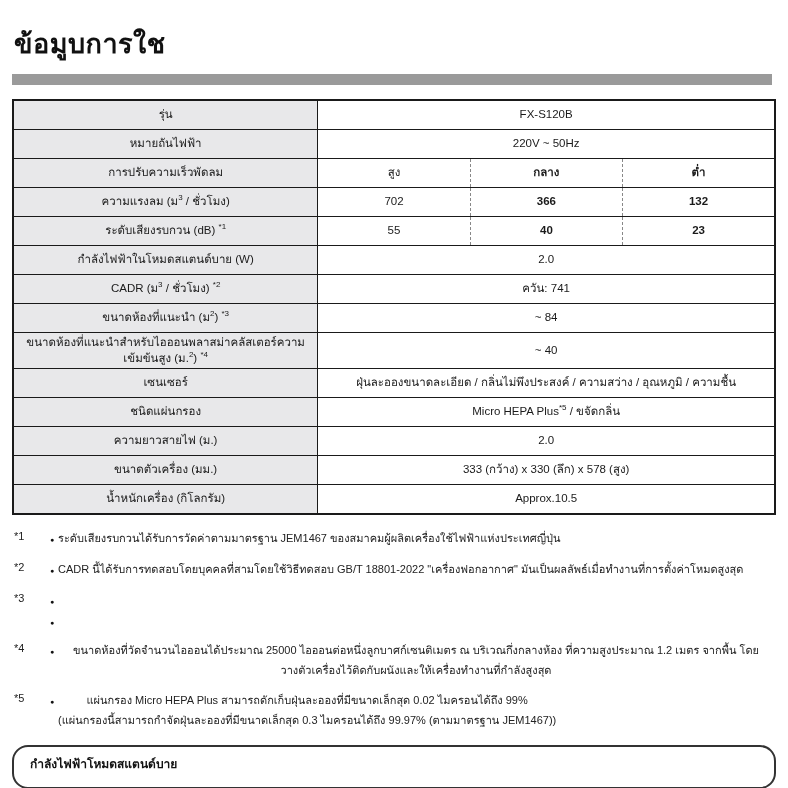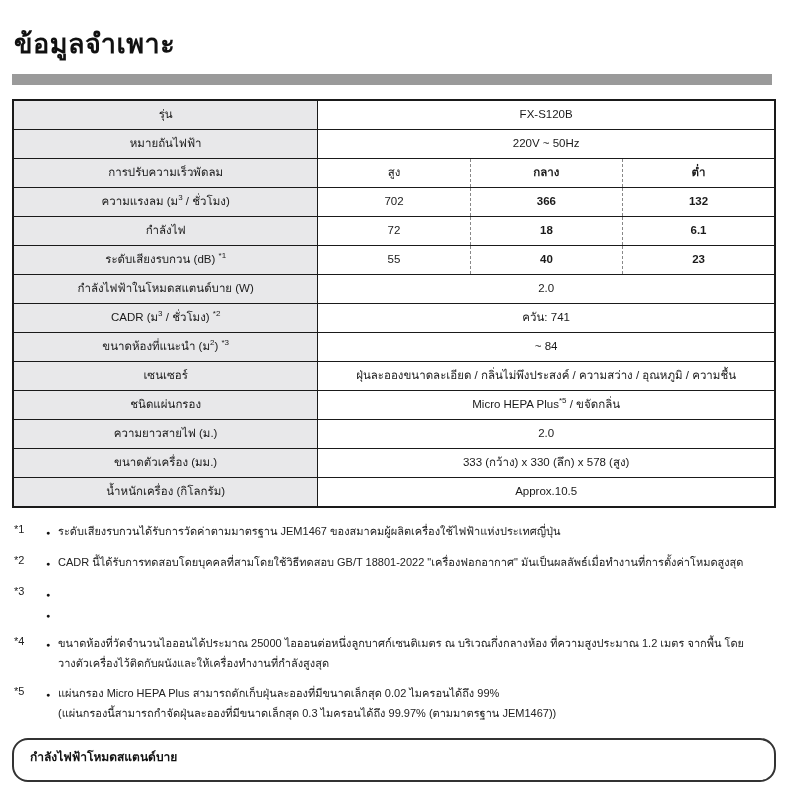--- a/index.html
+++ b/index.html
@@ -25,35 +25,35 @@
     height:24px;text-align:center;vertical-align:middle;
     font-size:11.5px;padding:2px 6px;line-height:1.35;
     overflow:hidden;
   }
   td.lbl{background:#e8e8ea;border-right:1px solid #1a1a1a;margin-left:8px;}
   td.dash{border-left:1px dashed #888;font-weight:bold;}
   sup{font-size:8px;line-height:0;}
   .footnotes{margin-top:14px;padding:0 2px;}
   .fn{display:flex;margin-bottom:7px;}
   .fn-ref{flex:0 0 32px;font-size:11px;padding-top:1px;color:#222;}
-  .fn-bullets{flex:1;}
+  .fn-bullets{flex:1;text-align:center;}
   .fn-item{display:flex;font-size:11px;line-height:1.8;color:#222;margin-bottom:4px;}
   .dot{flex:0 0 12px;font-size:7px;padding-top:5px;color:#111;}
   .fn-text{white-space:pre-line;}
   .note-box{
     margin-top:10px;border:2px solid #333;border-radius:16px;
     padding:7px 16px 11px 16px;
   }
   .note-title{font-size:12px;font-weight:bold;line-height:1.8;color:#111;}
 </style>
 </head>
 <body>
 
 <div class="page">
-  <h1 class="page-title">ข้อมูลจำเพาะ</h1>
+  <h1 class="page-title">ข้อมูบการใช</h1>
   <div class="title-bar"></div>
 
   <table class="spec">
     <colgroup>
       <col style="width:40%">
         <col style="width:20%">
         <col style="width:20%">
         <col style="width:20%">
     </colgroup>
     <tbody>
@@ -71,42 +71,40 @@
           <td class="val dash">กลาง</td>
           <td class="val dash">ต่ำ</td>
         </tr>
         <tr>
           <td class="lbl">ความแรงลม (ม<sup>3</sup> / ชั่วโมง)</td>
           <td class="val">702</td>
           <td class="val dash">366</td>
           <td class="val dash">132</td>
         </tr>
         <tr>
-          <td class="lbl">กำลังไฟ</td>
-          <td class="val">72</td>
-          <td class="val dash">18</td>
-          <td class="val dash">6.1</td>
-        </tr>
-        <tr>
           <td class="lbl">ระดับเสียงรบกวน (dB) <sup>*1</sup></td>
           <td class="val">55</td>
           <td class="val dash">40</td>
           <td class="val dash">23</td>
         </tr>
         <tr>
           <td class="lbl">กำลังไฟฟ้าในโหมดสแตนด์บาย (W)</td>
           <td class="val" colspan="3">2.0</td>
         </tr>
         <tr>
           <td class="lbl">CADR (ม<sup>3</sup> / ชั่วโมง) <sup>*2</sup></td>
           <td class="val" colspan="3">ควัน: 741</td>
         </tr>
         <tr>
           <td class="lbl">ขนาดห้องที่แนะนำ (ม<sup>2</sup>) <sup>*3</sup></td>
           <td class="val" colspan="3">~ 84</td>
+        </tr>
+        <tr>
+          <td class="lbl">ขนาดห้องที่แนะนำสำหรับไอออนพลาสม่าคลัสเตอร์ความเข้มข้นสูง (ม.<sup>2</sup>) <sup>*4</sup></td>
+          <td class="val" colspan="3">~ 40</td>
         </tr>
         <tr>
           <td class="lbl">เซนเซอร์</td>
           <td class="val" colspan="3">ฝุ่นละอองขนาดละเอียด / กลิ่นไม่พึงประสงค์ / ความสว่าง / อุณหภูมิ / ความชื้น</td>
         </tr>
         <tr>
           <td class="lbl">ชนิดแผ่นกรอง</td>
           <td class="val" colspan="3">Micro HEPA Plus<sup>*5</sup> / ขจัดกลิ่น</td>
         </tr>
         <tr>

